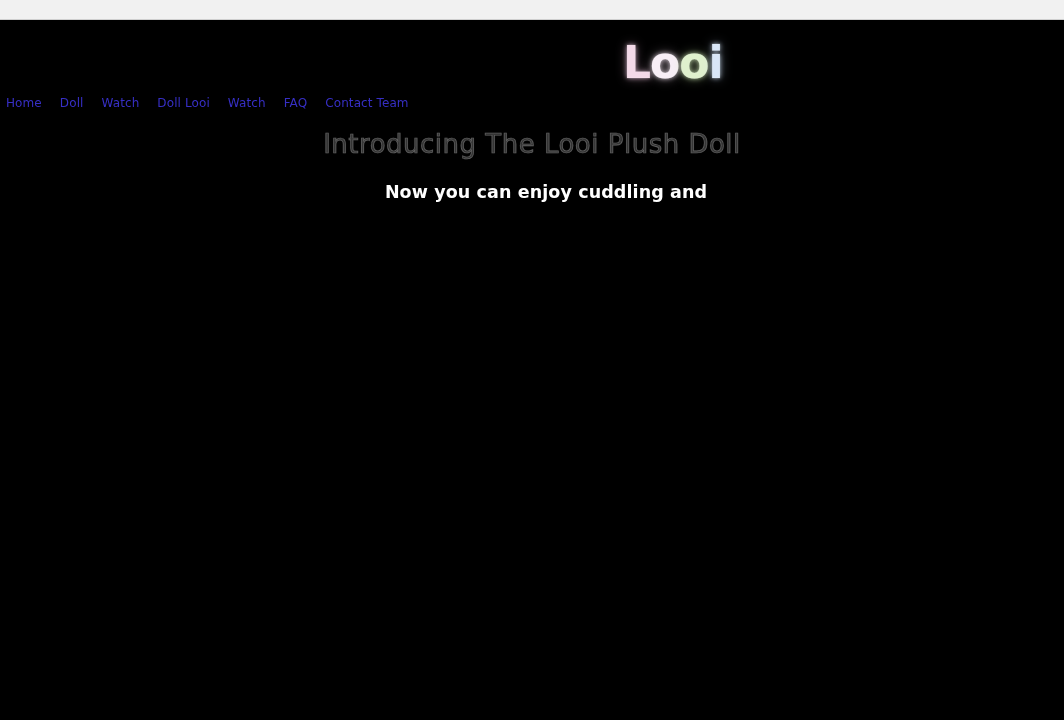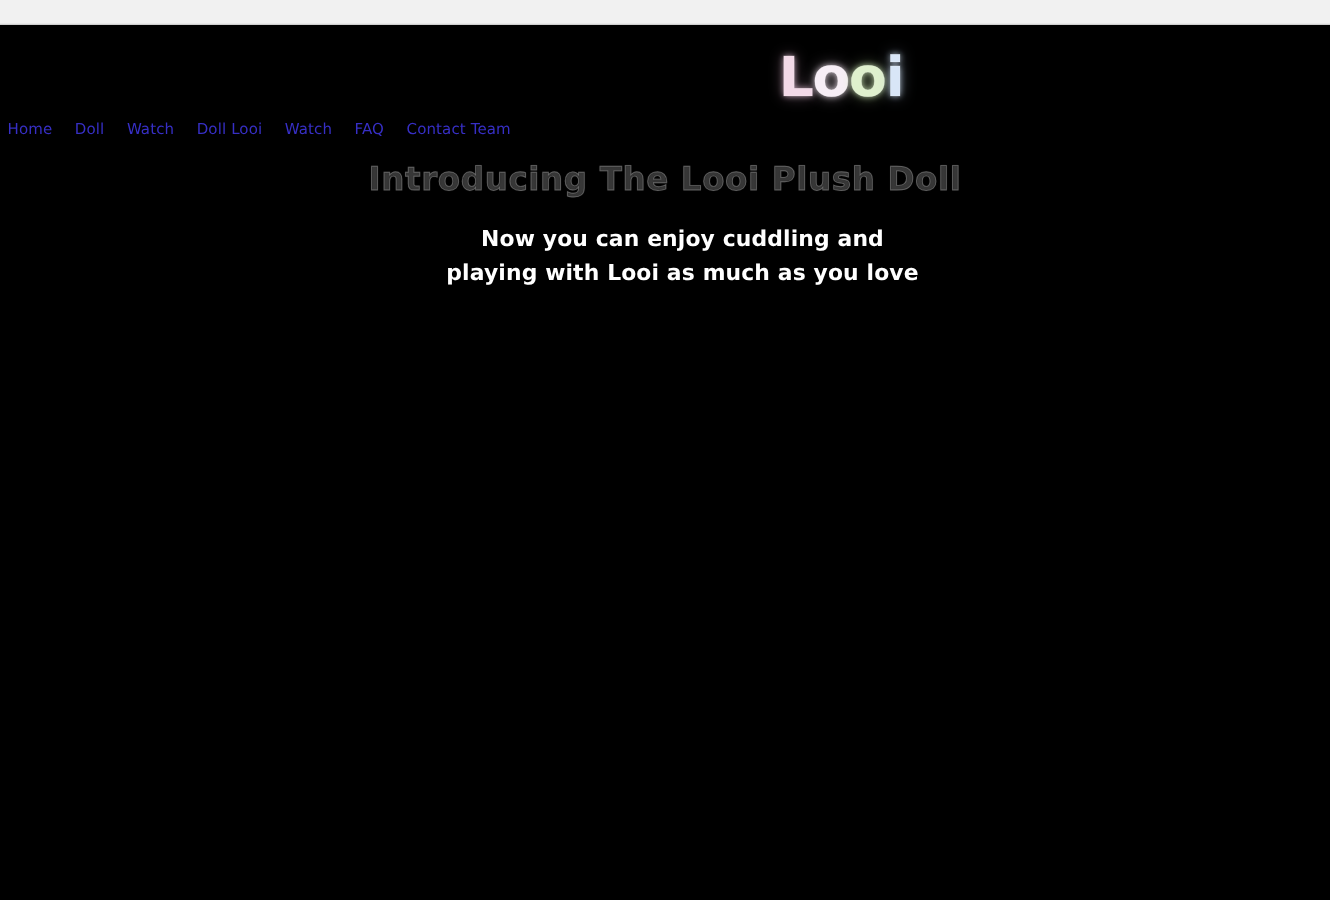--- a/index.html
+++ b/index.html
@@ -100,21 +100,21 @@
     position: absolute;
     left: 0;
     top: 110px;
     width: 1064px;
   }
 
   #hero-headline {
     text-align: center;
     font-family: "DejaVu Sans", sans-serif;
     font-size: 26px;
-    font-weight: 700;
+    font-weight: 400;
     line-height: 1.1;
     letter-spacing: 0.5px;
     color: rgba(255,255,255,0.045);
     -webkit-text-stroke: 0.7px rgba(255,255,255,0.30);
     text-shadow: 0 0 1px rgba(255,255,255,0.18);
     white-space: nowrap;
   }
 
   #hero-subtitle {
     margin-top: 20px;
@@ -184,21 +184,20 @@
     <a class="nav-link" href="#">FAQ</a>
     <a class="nav-link" href="#">Contact Team</a>
   </nav>
 
   <div id="hero">
 
     <h1 id="hero-headline">Introducing The Looi Plush Doll</h1>
 
     <p id="hero-subtitle">
       <span class="sub-line">Now you can enjoy cuddling and</span>
-      <span class="sub-line">playing with Looi as much as you love</span>
     </p>
 
     <button id="shop-now-button">Shop Now</button>
 
   </div>
 
   <div id="page-body-loading"></div>
 
 </div>
 

